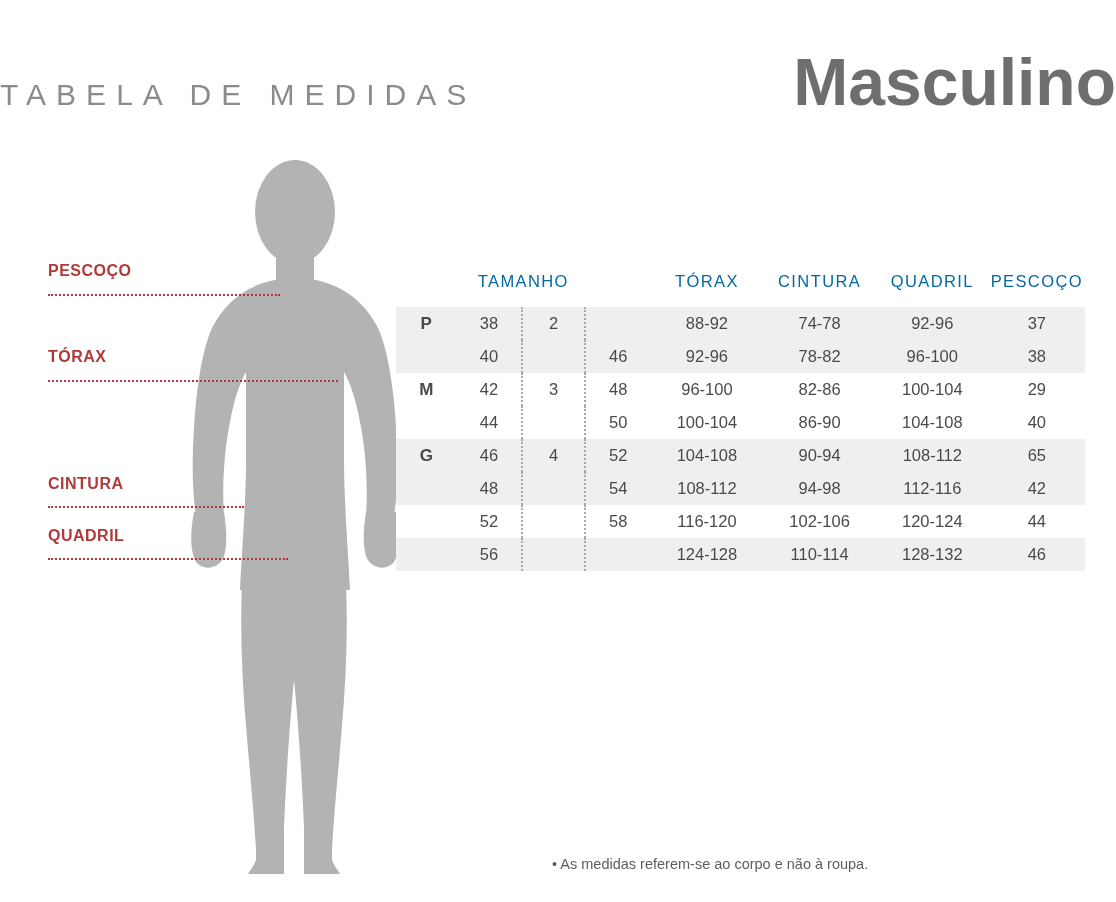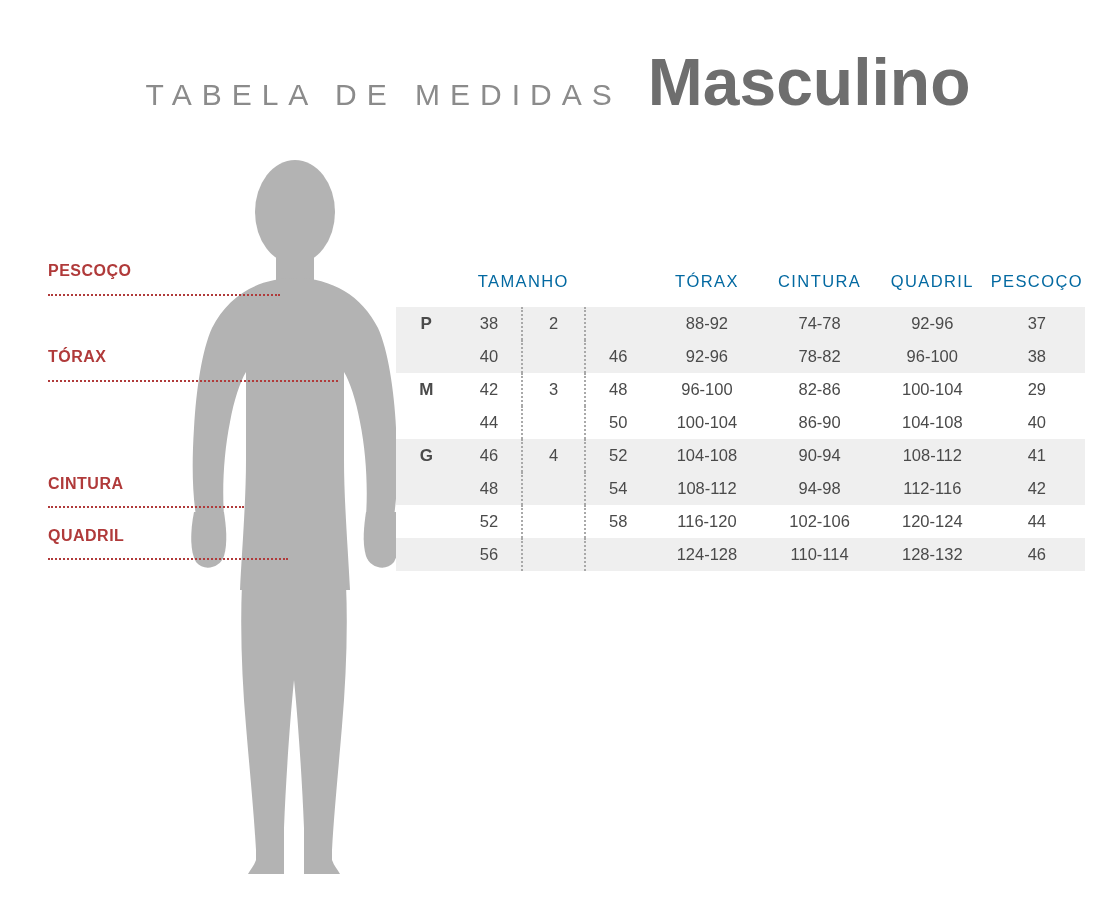--- a/index.html
+++ b/index.html
@@ -21,21 +21,21 @@
 
   
   .header {
     position: absolute;
     top: 44px;
     left: 0;
     width: 1116px;
     height: 70px;
     display: flex;
     align-items: baseline;
-    justify-content: center;
+    justify-content: space-between;
   }
   .header-sub {
     font-size: 30px;
     letter-spacing: 10px;
     color: #8b8b8b;
     font-weight: 400;
   }
   .header-title {
     font-size: 66px;
     color: #6e6e6e;
@@ -249,21 +249,21 @@
             <td class="meas-last">40</td>
           </tr>
           <tr class="band">
             <td class="size-label">G</td>
             <td class="num-a">46</td>
             <td class="grp">4</td>
             <td class="num-b">52</td>
             <td class="meas">104-108</td>
             <td class="meas">90-94</td>
             <td class="meas">108-112</td>
-            <td class="meas-last">41</td>
+            <td class="meas-last">65</td>
           </tr>
           <tr class="band">
             <td class="size-label"></td>
             <td class="num-a">48</td>
             <td class="grp"></td>
             <td class="num-b">54</td>
             <td class="meas">108-112</td>
             <td class="meas">94-98</td>
             <td class="meas">112-116</td>
             <td class="meas-last">42</td>
@@ -285,14 +285,15 @@
             <td class="num-b"></td>
             <td class="meas">124-128</td>
             <td class="meas">110-114</td>
             <td class="meas">128-132</td>
             <td class="meas-last">46</td>
           </tr>
         </tbody>
     </table>
   </div>
 
+  <div class="footnote">• As medidas referem-se ao corpo e não à roupa.</div>
 
 </div>
 
 </body></html>

